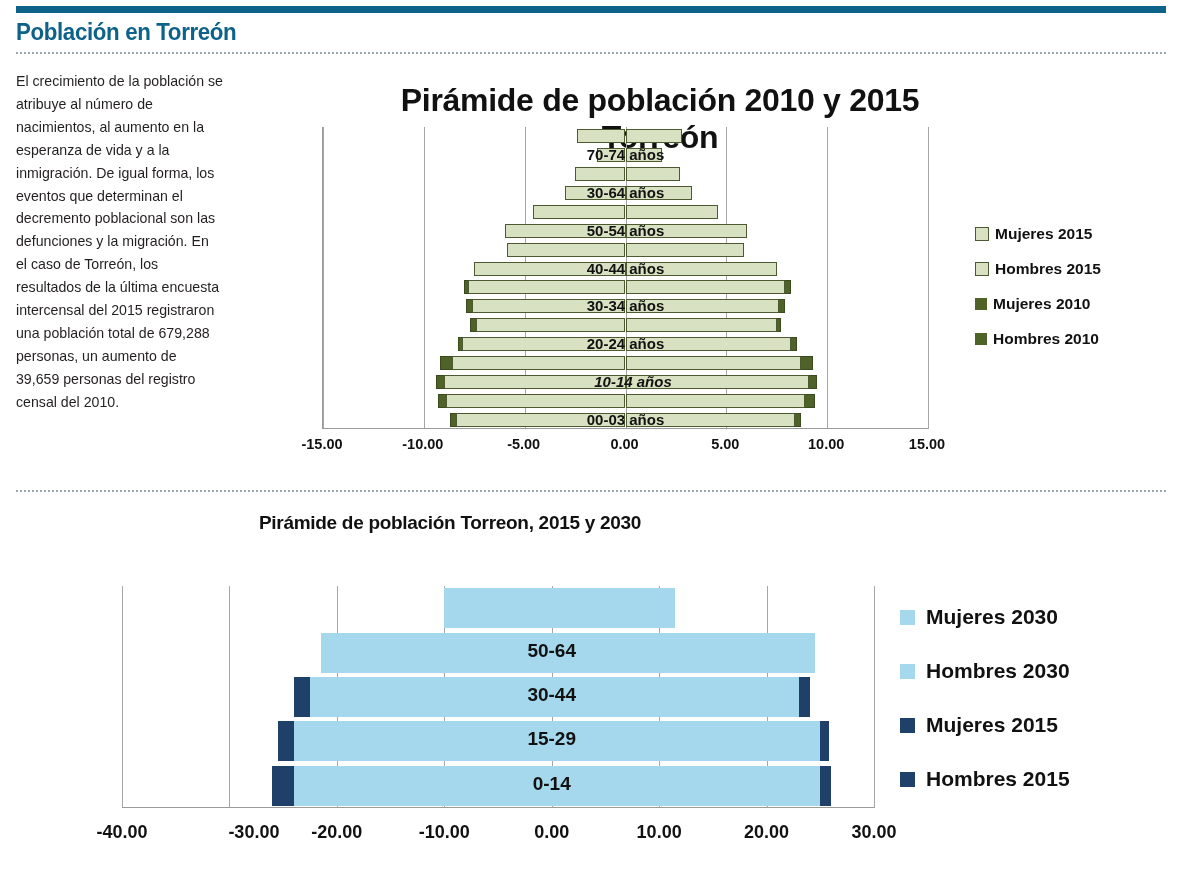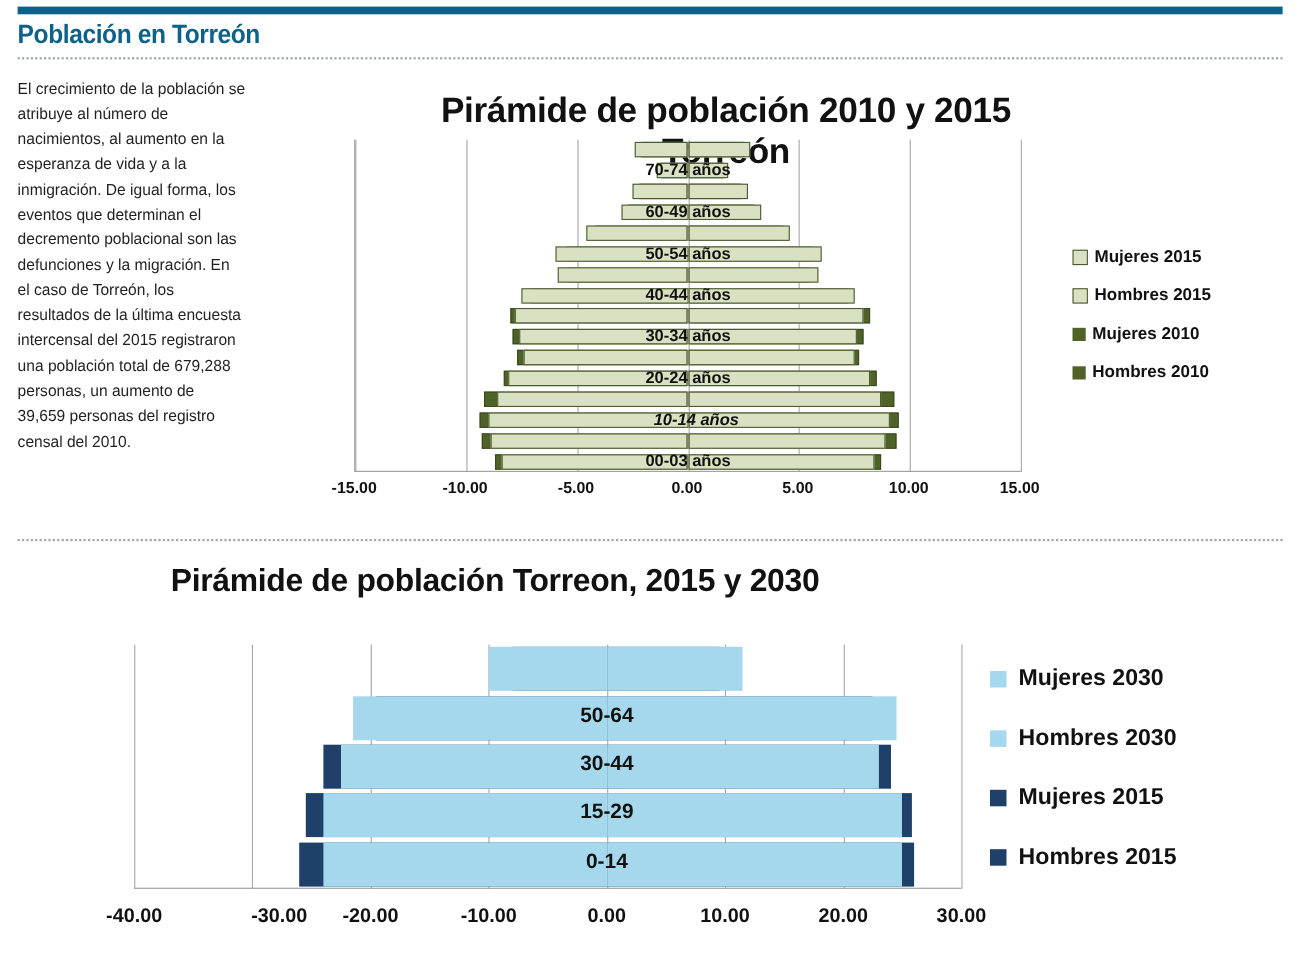--- a/index.html
+++ b/index.html
@@ -46,21 +46,21 @@
   .bar-g10{background:#4f6228;border:1px solid #3b4a1e;}
   .legend{position:absolute;}
   .legend-row{display:flex;align-items:center;margin-bottom:17px;}
   .swatch{width:12px;height:12px;display:inline-block;margin-right:6px;flex:none;}
   .legend-label{font-size:15.5px;font-weight:bold;color:#111;white-space:nowrap;
     font-family:"Liberation Sans Narrow","Liberation Sans",sans-serif;}
   #legend1{left:675px;top:155px;}
 
   
   #chart2{left:0px;top:500px;width:1182px;height:371px;}
-  #chart2 .chart-title{left:0px;top:12px;width:900px;font-size:29px;letter-spacing:-0.3px;
+  #chart2 .chart-title{left:0px;top:12px;width:900px;font-size:19px;letter-spacing:-0.3px;
     font-family:"Liberation Sans Narrow","Liberation Sans",sans-serif;}
   #chart2 .plot{left:122px;top:86px;width:752px;height:222px;}
   #chart2 .ticklabel{font-size:18px;top:322px;width:100px;
     font-family:"Liberation Sans Narrow","Liberation Sans",sans-serif;}
   #chart2 .rowlabel{font-size:19px;}
   .bar-b30{background:#a5d8ec;}
   .bar-b15{background:#1f4068;}
   #legend2{left:900px;top:105px;}
   #legend2 .legend-row{margin-bottom:30px;}
   #legend2 .swatch{width:15px;height:15px;margin-right:11px;}
@@ -144,21 +144,21 @@
       <div class="bar bar-g15" style="left: 302.5px; width: 151.25px; top: 134.562px; height: 14px; z-index: 3;"></div>
       <div class="bar bar-g15" style="left: 302.5px; width: 159.317px; top: 153.438px; height: 14px; z-index: 3;"></div>
       <div class="bar bar-g15" style="left: 302.5px; width: 153.267px; top: 172.312px; height: 14px; z-index: 3;"></div>
       <div class="bar bar-g15" style="left: 302.5px; width: 151.25px; top: 191.188px; height: 14px; z-index: 3;"></div>
       <div class="bar bar-g15" style="left: 302.5px; width: 165.367px; top: 210.062px; height: 14px; z-index: 3;"></div>
       <div class="bar bar-g15" style="left: 302.5px; width: 175.45px; top: 228.938px; height: 14px; z-index: 3;"></div>
       <div class="bar bar-g15" style="left: 302.5px; width: 183.517px; top: 247.812px; height: 14px; z-index: 3;"></div>
       <div class="bar bar-g15" style="left: 302.5px; width: 179.483px; top: 266.688px; height: 14px; z-index: 3;"></div>
       <div class="bar bar-g15" style="left: 302.5px; width: 169.4px; top: 285.562px; height: 14px; z-index: 3;"></div>
       <div class="rowlabel" style="left: 182.5px; width: 240px; top: 19.3125px;">70-74 años</div>
-      <div class="rowlabel" style="left: 182.5px; width: 240px; top: 57.0625px;">60-49 años</div>
+      <div class="rowlabel" style="left: 182.5px; width: 240px; top: 57.0625px;">30-64 años</div>
       <div class="rowlabel" style="left: 182.5px; width: 240px; top: 94.8125px;">50-54 años</div>
       <div class="rowlabel" style="left: 182.5px; width: 240px; top: 132.562px;">40-44 años</div>
       <div class="rowlabel" style="left: 182.5px; width: 240px; top: 170.312px;">30-34 años</div>
       <div class="rowlabel" style="left: 182.5px; width: 240px; top: 208.062px;">20-24 años</div>
       <div class="rowlabel" style="left: 190px; width: 240px; top: 245.812px; font-style: italic;">10-14 años</div>
       <div class="rowlabel" style="left: 182.5px; width: 240px; top: 283.562px;">00-03 años</div>
     </div>
   <div id="ticks1">
       <div class="ticklabel" style="left: -28px; width: 100px;">-15.00</div>
       <div class="ticklabel" style="left: 72.8333px; width: 100px;">-10.00</div>

